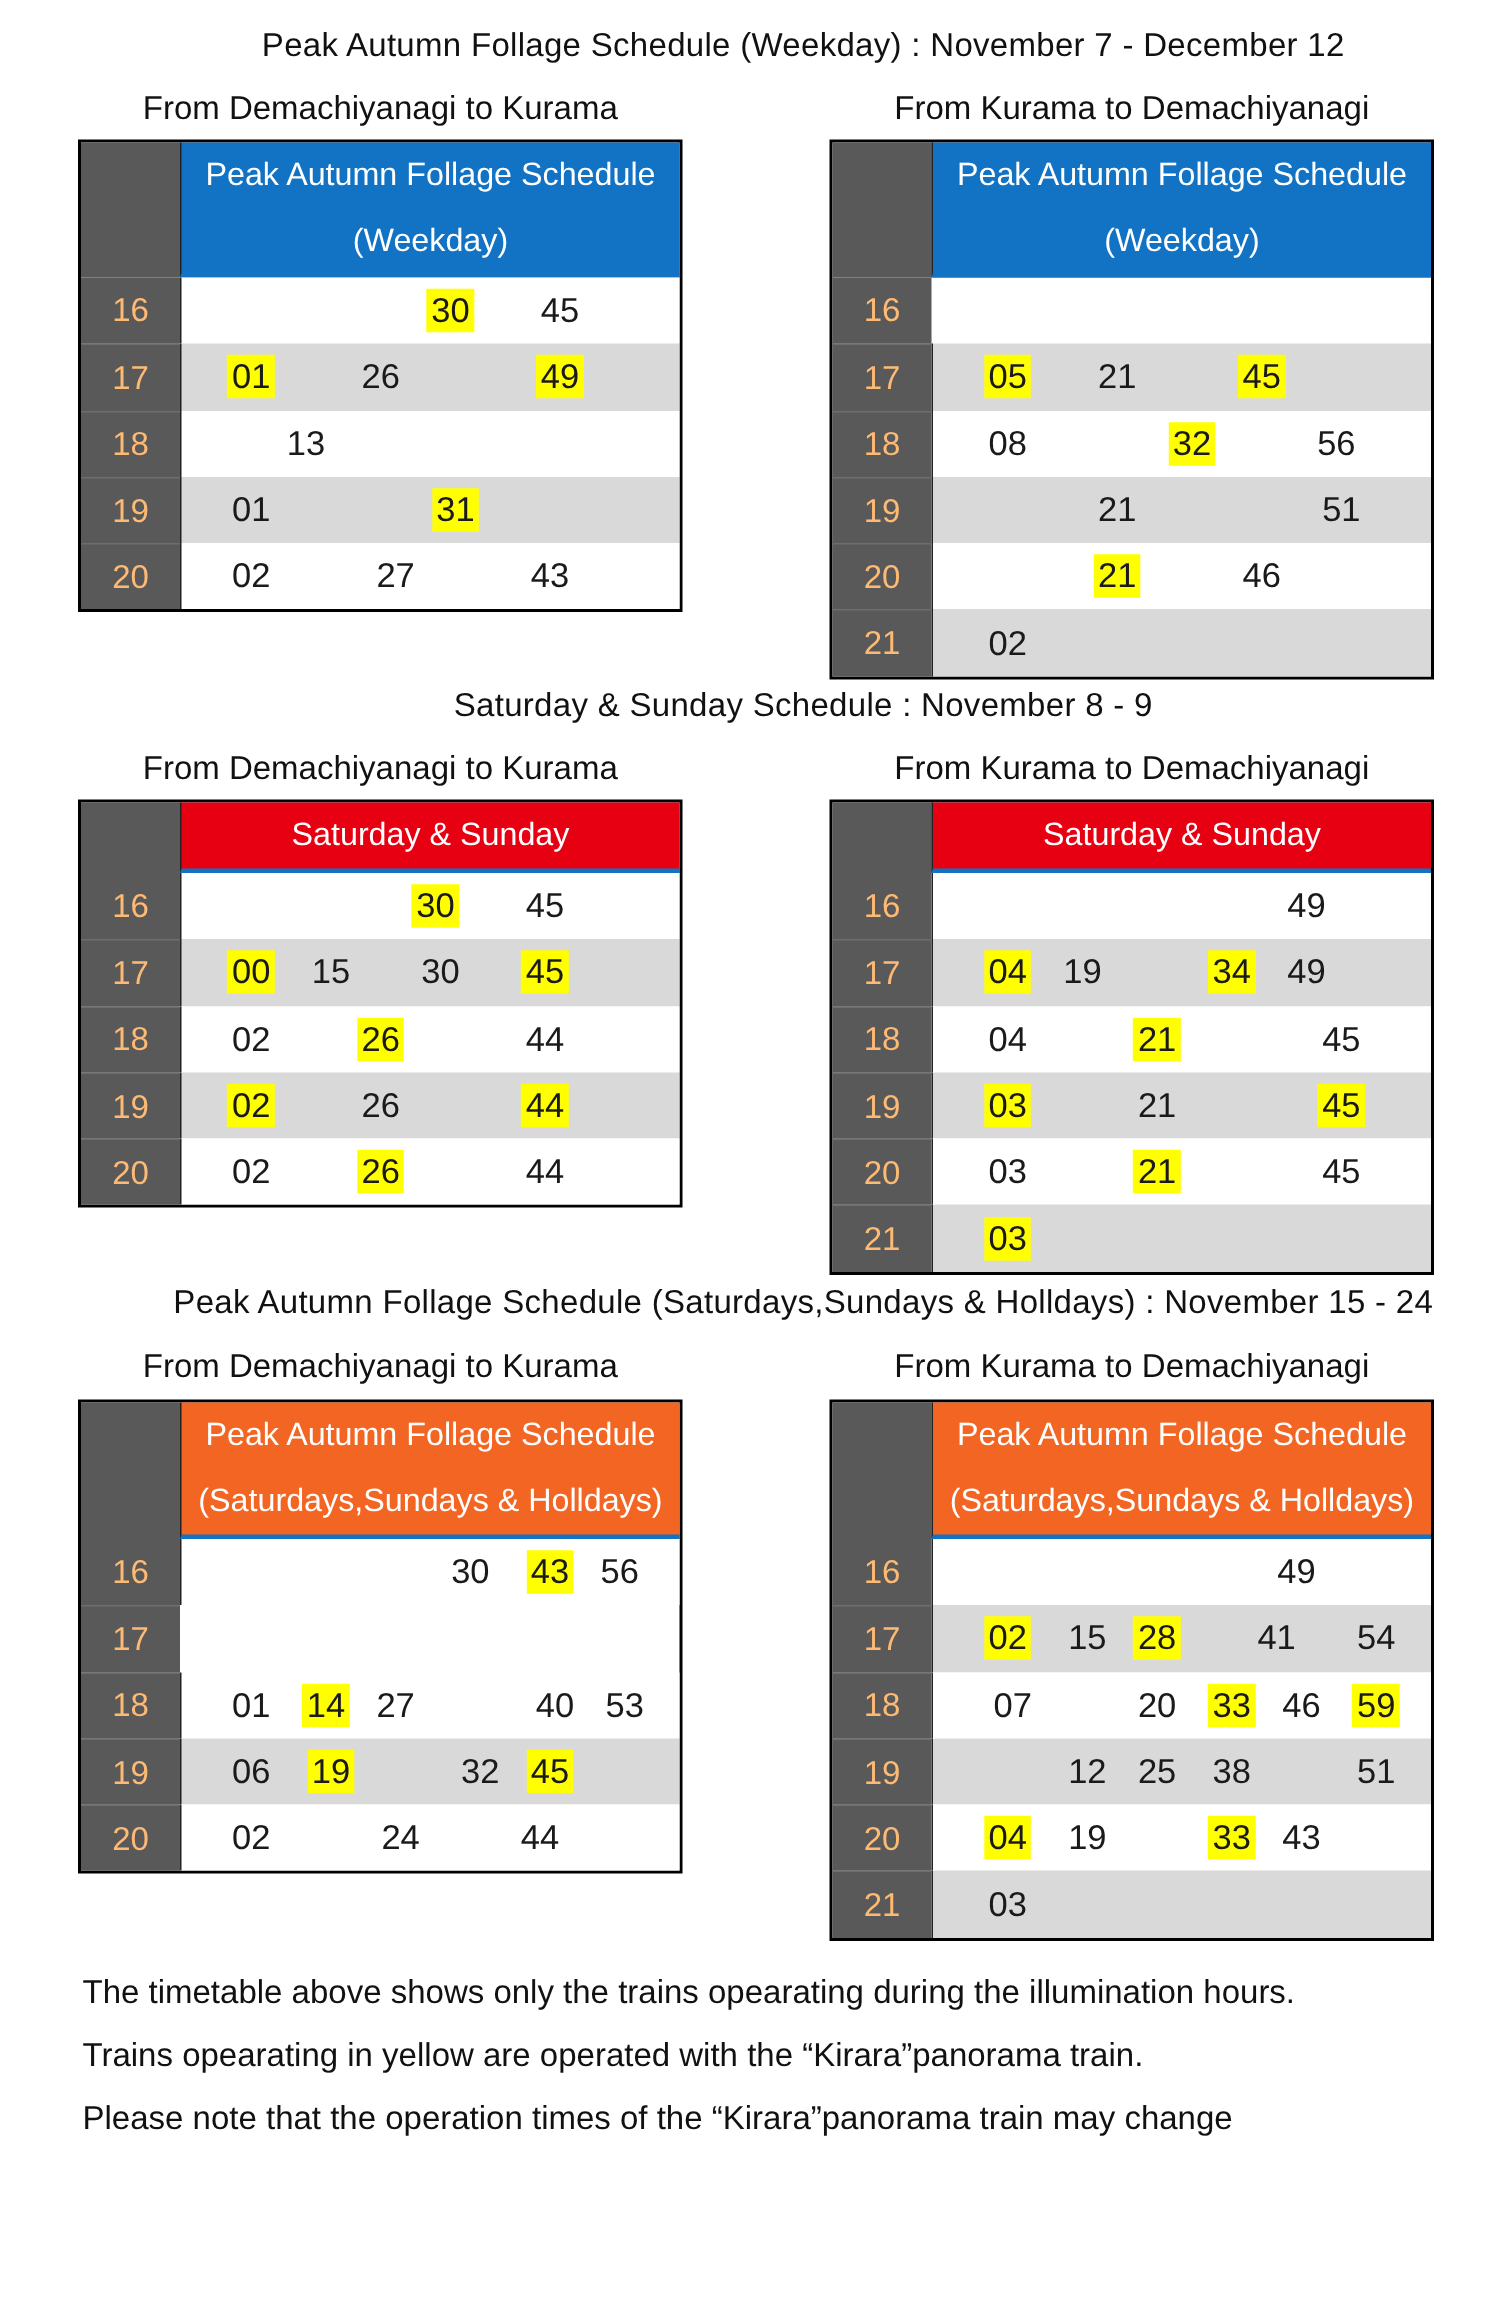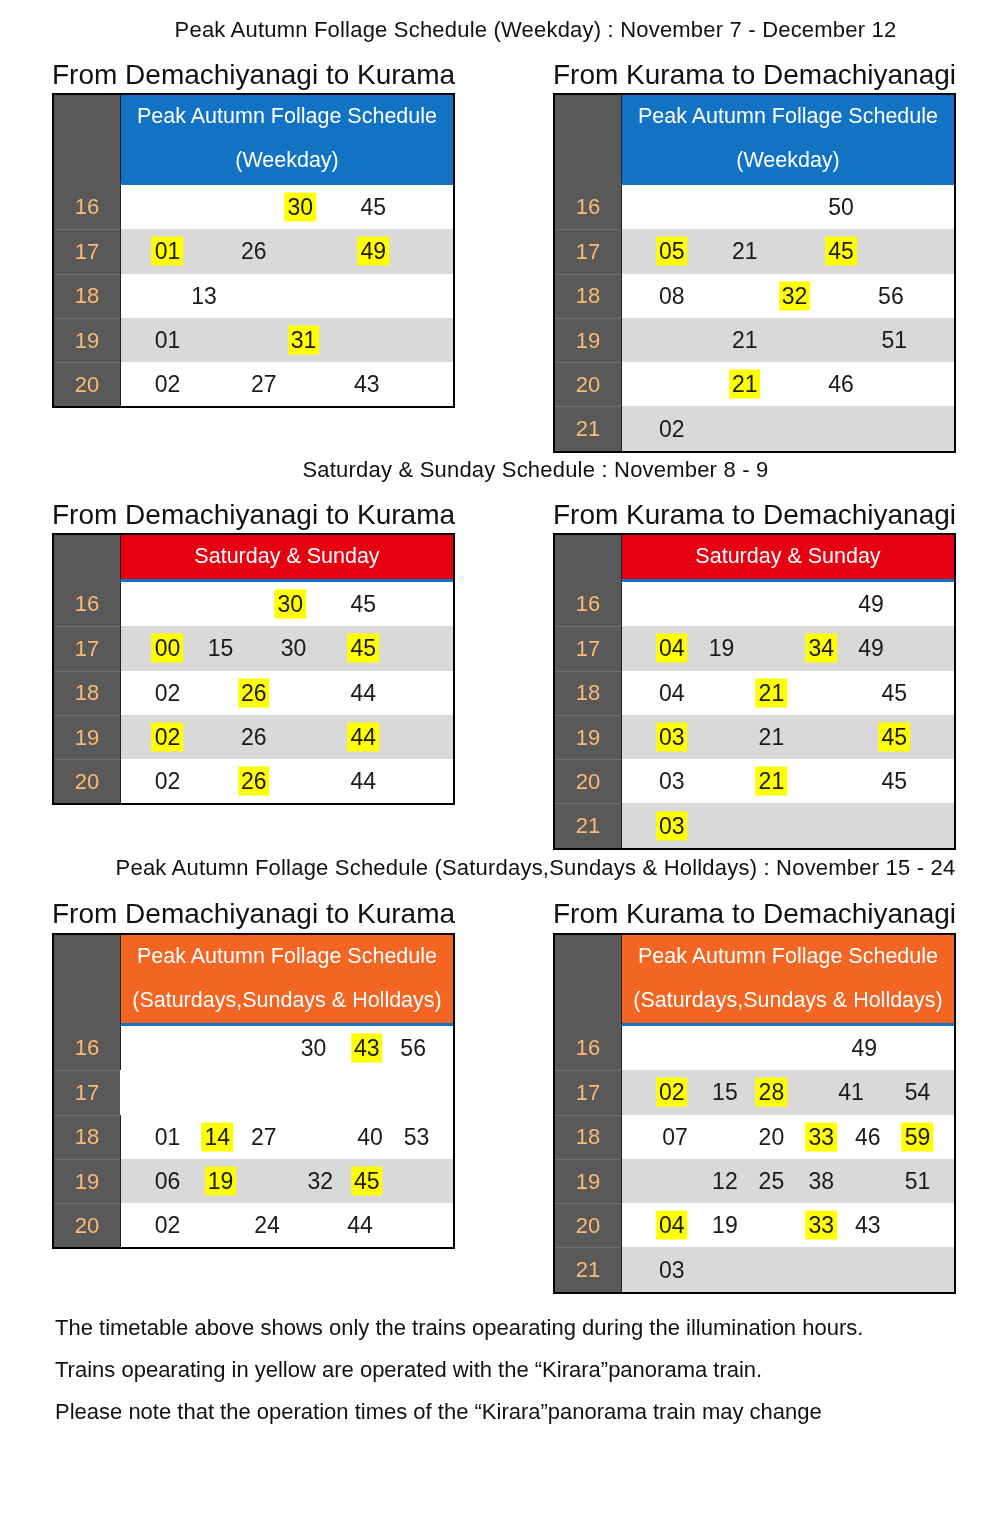--- a/index.html
+++ b/index.html
@@ -5,22 +5,22 @@
   html,body{margin:0;padding:0;}
   body{
     width:991px;height:1536px;position:relative;background:#ffffff;
     font-family:"Liberation Sans", sans-serif;color:#111;overflow:hidden;
   }
   .sec-title{
     position:absolute;left:0;width:991px;text-align:center;
     font-size:22px;font-weight:500;letter-spacing:0.2px;white-space:nowrap;margin-left:40px;
   }
   .dir-label{
-    position:absolute;width:403px;text-align:left;
-    font-size:28px;font-weight:500;white-space:nowrap;
+    position:absolute;width:403px;text-align:center;
+    font-size:22px;font-weight:500;white-space:nowrap;
   }
   .tt{
     position:absolute;width:403px;border:2px solid #000;
     background:#fff;box-sizing:border-box;
   }
   .tt-hrow{display:flex;}
   .hour-cell{
     flex:0 0 66px;width:66px;background:#595959;color:#fdba74;
     display:flex;align-items:center;justify-content:center;
     font-size:22px;box-sizing:border-box;
@@ -110,23 +110,20 @@
     <div class="tt" style="left: 553px; top: 93px;">
       <div class="tt-hrow" style="height: 90px;">
         <div class="hour-cell"></div>
         <div class="tt-header" style="background: rgb(18, 114, 196);">
           <div class="hline">Peak Autumn Follage Schedule</div>
           <div class="hline">(Weekday)</div>
         </div>
       </div>
       <div class="tt-row">
         <div class="hour-cell">16</div>
-        <div class="data-cell">
-          <span class="time" style="left: 66%;">50</span>
-        </div>
       </div>
       <div class="tt-row">
         <div class="hour-cell">17</div>
         <div class="data-cell stripe">
           <span class="time hl" style="left: 15%;">05</span>
           <span class="time" style="left: 37%;">21</span>
           <span class="time hl" style="left: 66%;">45</span>
         </div>
       </div>
       <div class="tt-row">

